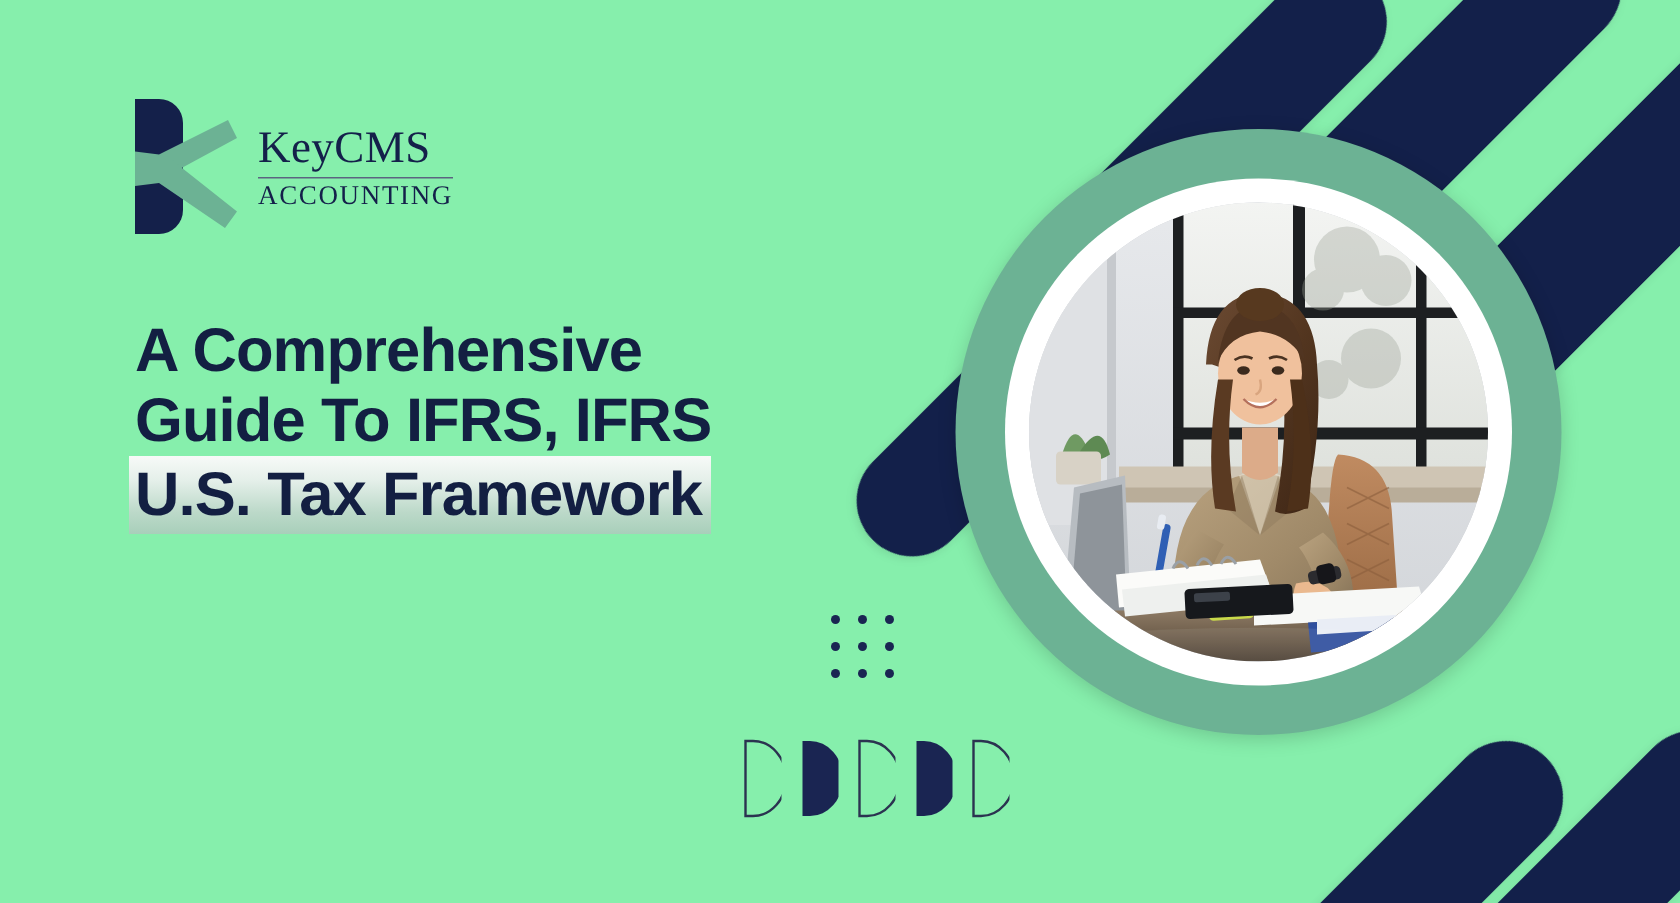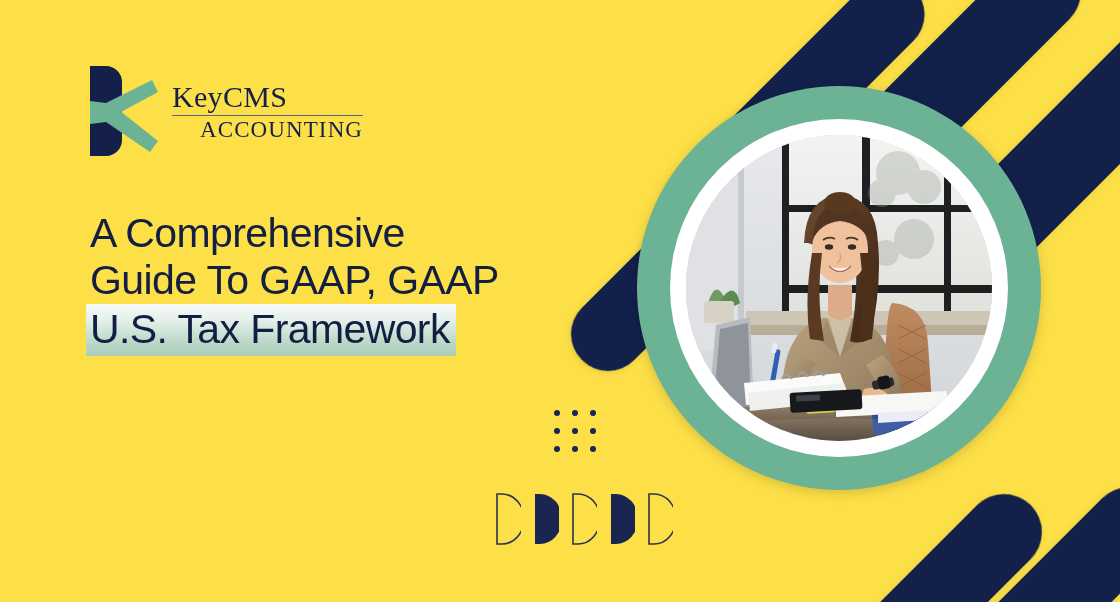--- a/index.html
+++ b/index.html
@@ -6,21 +6,21 @@
   * { margin:0; padding:0; box-sizing:border-box; }
   html,body {
     width:1120px; height:602px;
     background:#ffffff;
     font-family:"Liberation Sans", sans-serif;
     overflow:hidden;
   }
   .banner{
     position:relative;
     width:1120px; height:602px;
-    background:#fde047;
+    background:#86efac;
     overflow:hidden;
   }
 
   
   .bars{
     position:absolute; inset:0;
     pointer-events:none;
   }
   .bar{
     position:absolute;
@@ -84,37 +84,36 @@
     line-height:1.02;
     white-space:nowrap;
   }
   .logo-rule{
     height:1px; background:#5b6480;
     margin:3px 0 2px 0;
     width:100%;
   }
   .logo-sub{
     font-family:"Liberation Serif", serif;
-    font-size:23px;
+    font-size:18px;
     letter-spacing:1.1px;
     color:#14204a;
     line-height:1.05;
     white-space:nowrap;
-    margin-left:28px;
   }
 
   
   .headline{
     position:absolute;
     left:90px; top:210px;
     width:470px;
   }
   .hl-line{
     font-family:"Liberation Sans", sans-serif;
-    font-weight:400;
+    font-weight:700;
     font-size:41px;
     line-height:47px;
     letter-spacing:-0.6px;
     color:#131f42;
     white-space:nowrap;
   }
   .hl-line.hi{
     display:inline-block;
     padding:2px 6px 3px 4px;
     margin-left:-4px;
@@ -304,21 +303,21 @@
     </svg>
     <div class="logo-text">
       <div class="logo-name">KeyCMS</div>
       <div class="logo-rule"></div>
       <div class="logo-sub">ACCOUNTING</div>
     </div>
   </div>
 
   <h1 class="headline">
     <div class="hl-line">A Comprehensive</div>
-    <div class="hl-line">Guide To GAAP, GAAP</div>
+    <div class="hl-line">Guide To IFRS, IFRS</div>
     <div><span class="hl-line hi">U.S. Tax Framework</span></div>
   </h1>
 
   <div class="dotgrid">
     <span class="dot"></span>
     <span class="dot"></span>
     <span class="dot"></span>
     <span class="dot"></span>
     <span class="dot"></span>
     <span class="dot"></span>

